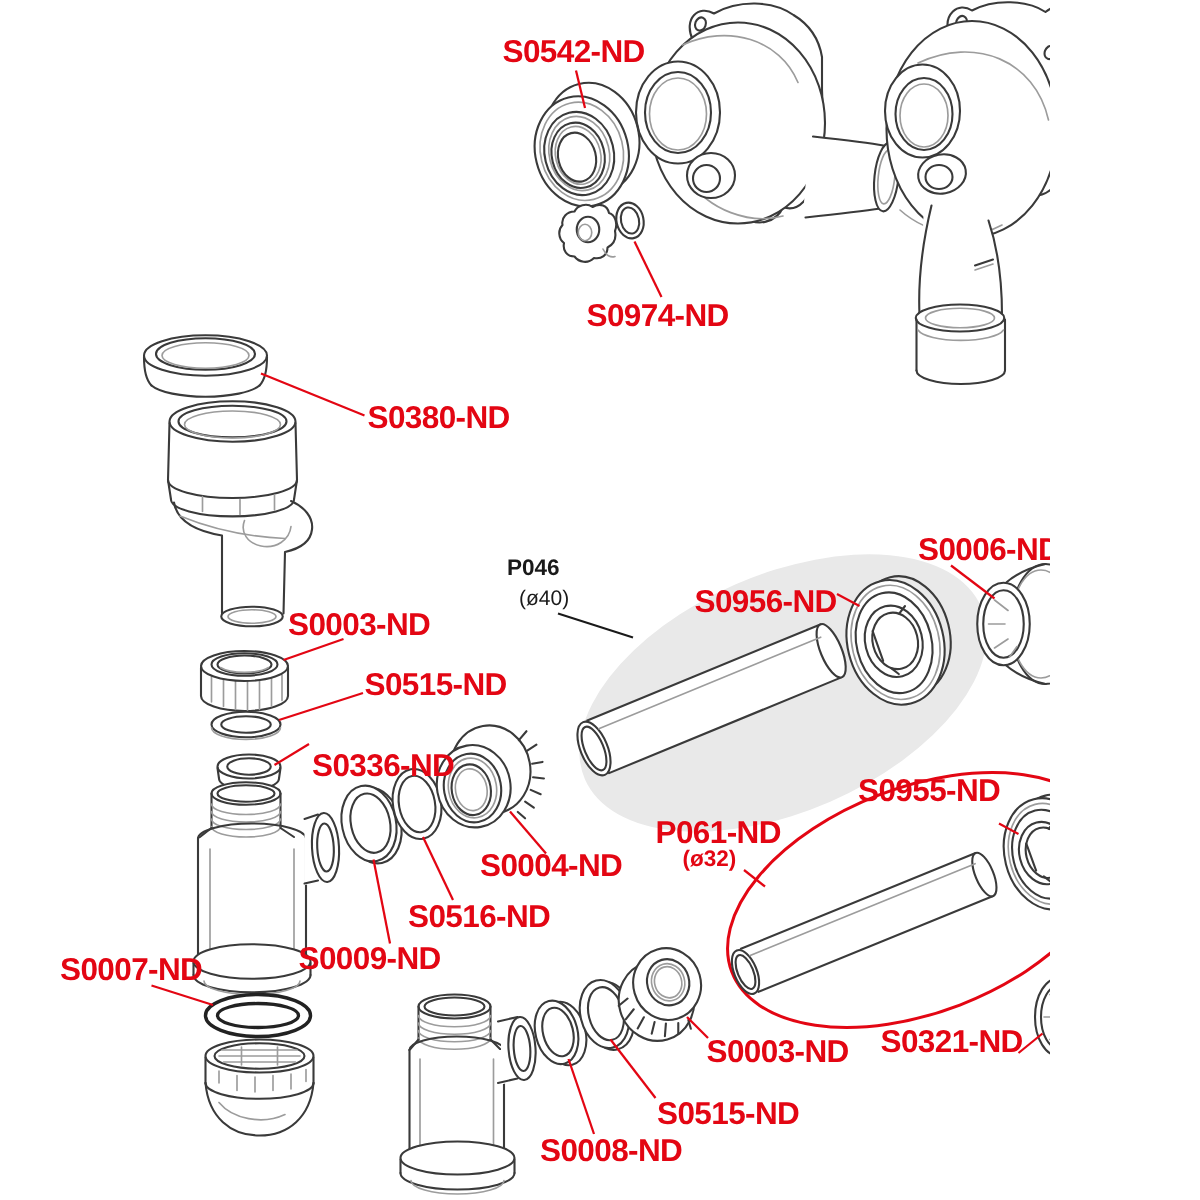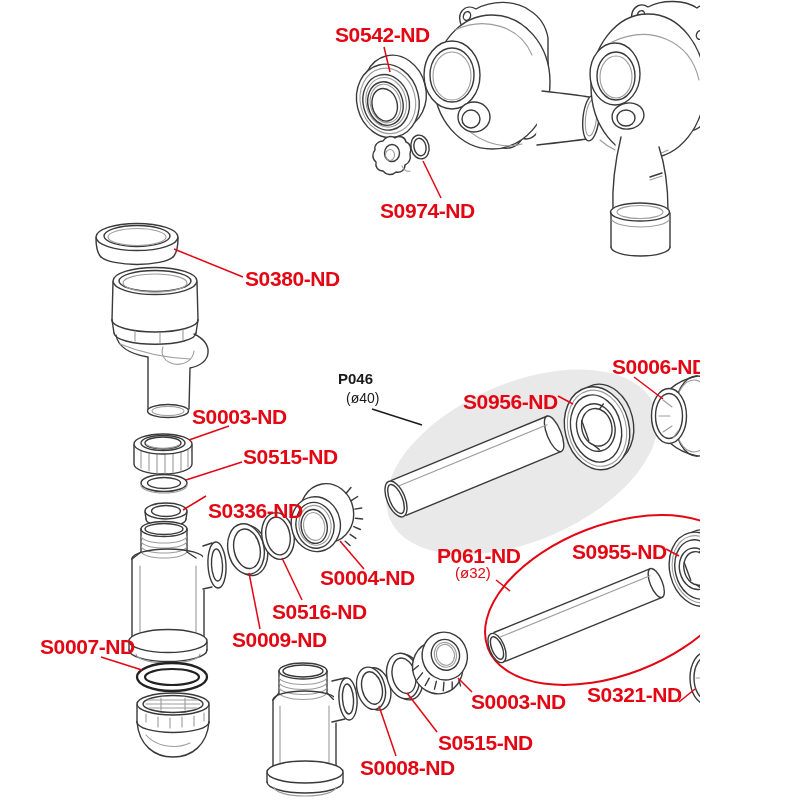--- a/index.html
+++ b/index.html
@@ -9,21 +9,21 @@
   .ln{fill:none;stroke:#3a3a3a;stroke-width:1.4;stroke-linecap:round;stroke-linejoin:round}
   .lnw{fill:#fff;stroke:#3a3a3a;stroke-width:1.4;stroke-linecap:round;stroke-linejoin:round}
   .ln2{fill:none;stroke:#9c9c9c;stroke-width:1.1;stroke-linecap:round}
   .fillw{fill:#fff;stroke:none}
   .thk{fill:#fff;stroke:#222;stroke-width:2.3}
   .thk2{fill:none;stroke:#222;stroke-width:2.2}
   .leader{stroke:#e30613;stroke-width:1.5;fill:none}
   .leaderblk{stroke:#1a1a1a;stroke-width:1.5;fill:none}
   .plabel{position:absolute;font-size:21px;font-weight:600;letter-spacing:-0.4px;
           line-height:1;color:#e30613;white-space:nowrap}
-  .psize{position:absolute;font-size:15px;font-weight:400;line-height:1;color:#e30613;white-space:nowrap}
+  .psize{position:absolute;font-size:15px;font-weight:700;line-height:1;color:#e30613;white-space:nowrap}
   .klabel{position:absolute;font-size:15px;font-weight:700;line-height:1;color:#1a1a1a;white-space:nowrap}
   .ksize{position:absolute;font-size:14px;font-weight:400;line-height:1;color:#1a1a1a;white-space:nowrap}
 </style>
 </head>
 <body>
 
 <div class="stage">
 <svg class="art" width="800" height="800" viewBox="0 0 800 800">
 
   <g>
@@ -322,33 +322,33 @@
     <line class="leader" x1="496" y1="580" x2="510" y2="591"></line>
     <line class="leader" x1="666" y1="549" x2="679" y2="556"></line>
     <line class="leader" x1="458" y1="678" x2="472" y2="692"></line>
     <line class="leader" x1="695" y1="689" x2="679" y2="702"></line>
     <line class="leader" x1="407" y1="693" x2="437" y2="732"></line>
     <line class="leader" x1="379" y1="706" x2="396" y2="756"></line>
   </g>
 </svg>
 
   <div class="plabel" style="left:335px;top:24px">S0542-ND</div>
-  <div class="plabel" style="left:380px;top:200px">S0974-ND</div>
+  <div class="plabel" style="left:391px;top:200px">S0974-ND</div>
   <div class="plabel" style="left:245px;top:268px">S0380-ND</div>
   <div class="plabel" style="left:192px;top:406px">S0003-ND</div>
   <div class="plabel" style="left:243px;top:446px">S0515-ND</div>
   <div class="plabel" style="left:208px;top:500px">S0336-ND</div>
   <div class="plabel" style="left:320px;top:567px">S0004-ND</div>
   <div class="plabel" style="left:272px;top:601px">S0516-ND</div>
-  <div class="plabel" style="left:232px;top:629px">S0009-ND</div>
+  <div class="plabel" style="left:199px;top:629px">S0009-ND</div>
   <div class="plabel" style="left:40px;top:636px">S0007-ND</div>
   <div class="klabel" style="left:338px;top:371px">P046</div>
   <div class="ksize" style="left:346px;top:391px">(ø40)</div>
   <div class="plabel" style="left:463px;top:391px">S0956-ND</div>
   <div class="plabel" style="left:612px;top:356px">S0006-ND</div>
   <div class="plabel" style="left:437px;top:545px">P061-ND</div>
   <div class="psize" style="left:455px;top:565px">(ø32)</div>
-  <div class="plabel" style="left:572px;top:541px">S0955-ND</div>
+  <div class="plabel" style="left:572px;top:517px">S0955-ND</div>
   <div class="plabel" style="left:471px;top:691px">S0003-ND</div>
   <div class="plabel" style="left:587px;top:684px">S0321-ND</div>
   <div class="plabel" style="left:438px;top:732px">S0515-ND</div>
   <div class="plabel" style="left:360px;top:757px">S0008-ND</div>
 </div>
 
 </body></html>

